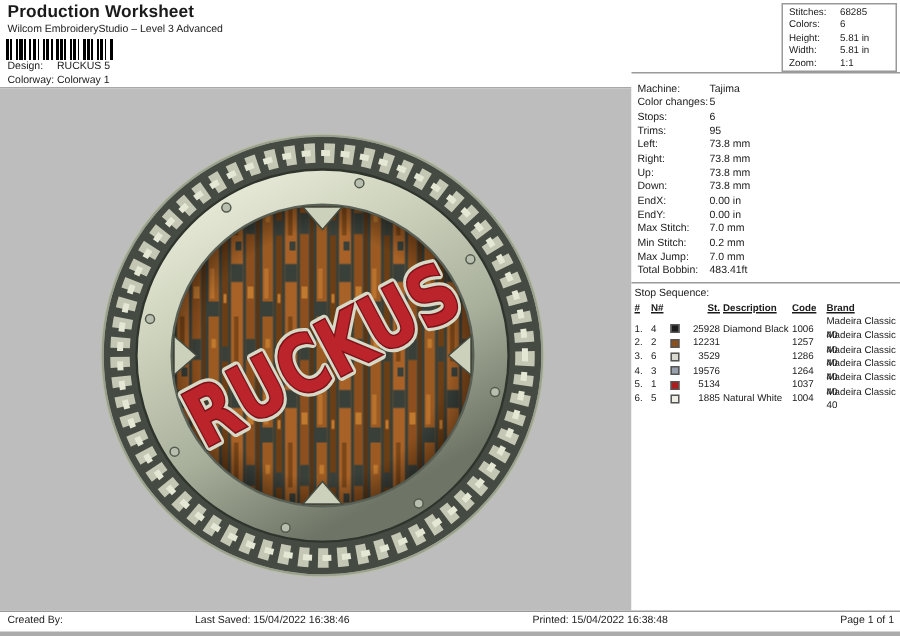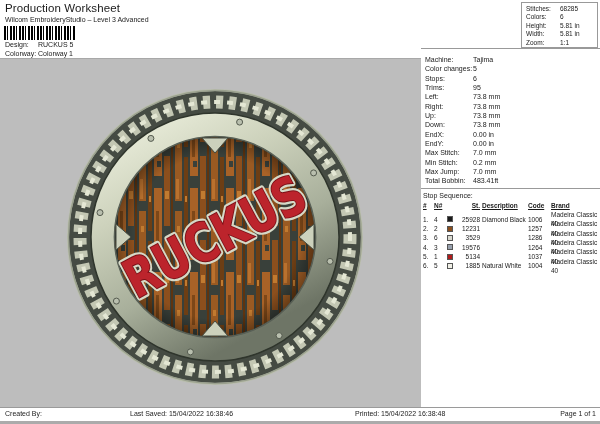--- a/index.html
+++ b/index.html
@@ -3,21 +3,21 @@
 <meta charset="utf-8">
 <style>
   html,body { margin:0; padding:0; }
   body {
     width:600px; height:424px; position:relative; overflow:hidden;
     background:#ffffff; font-family:"Liberation Sans", sans-serif; color:#1a1a1a;
     -webkit-font-smoothing:antialiased;
   }
   
   .header { position:absolute; left:0; top:0; width:600px; height:59px; background:#fff; }
-  .title { position:absolute; left:5px; top:2px; font-size:11.5px; font-weight:normal; letter-spacing:.1px; }
+  .title { position:absolute; left:5px; top:2px; font-size:11.5px; font-weight:bold; letter-spacing:.1px; }
   .subtitle { position:absolute; left:5px; top:16px; font-size:7px; color:#222; }
   .barcode { position:absolute; left:4px; top:26px; width:72px; height:14px;
     background:repeating-linear-gradient(90deg,#000 0 2px,#fff 2px 3px,#000 3px 4px,#fff 4px 6.5px,#000 6.5px 8px,#fff 8px 9px); }
   .meta-rows { position:absolute; left:5px; top:40px; }
   .meta-row { display:flex; font-size:7px; height:9px; line-height:9px; }
   .meta-label { width:33px; }
   .header-rule { position:absolute; left:0; top:58px; width:421px; height:1px; background:#a8a8a8; }
   
   .stats-box { position:absolute; left:521px; top:2px; width:77px; height:46px;
     border:1px solid #999; box-sizing:border-box; padding:2px 0 0 4px; background:#fff; }

